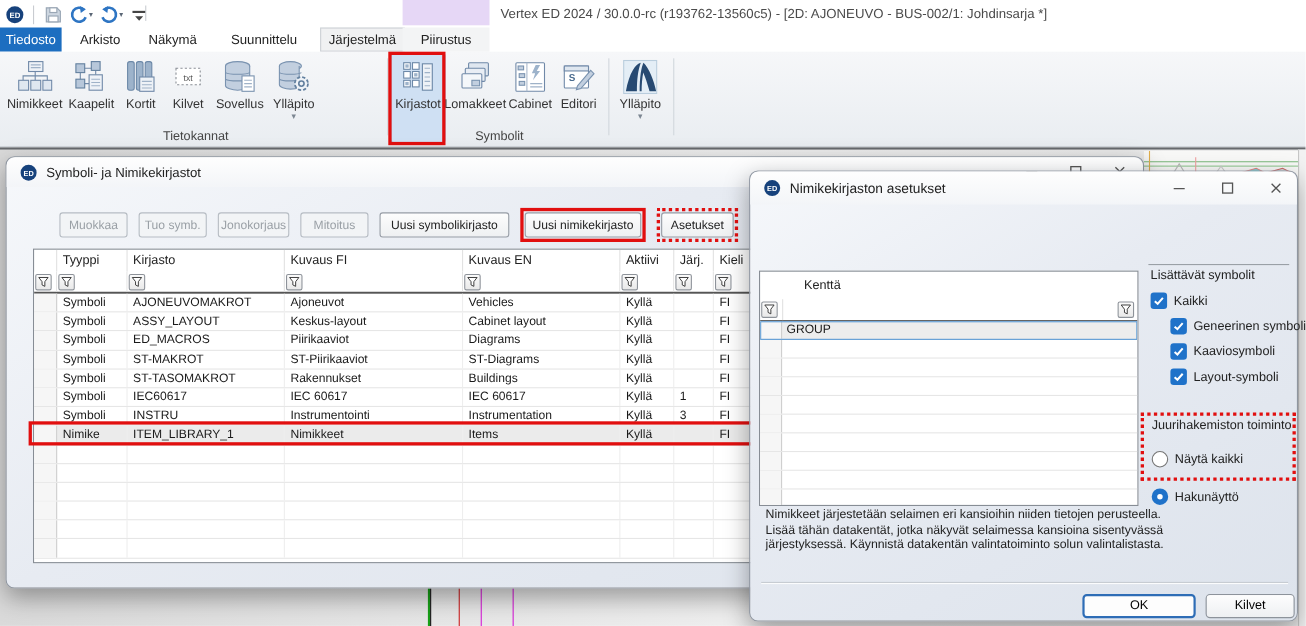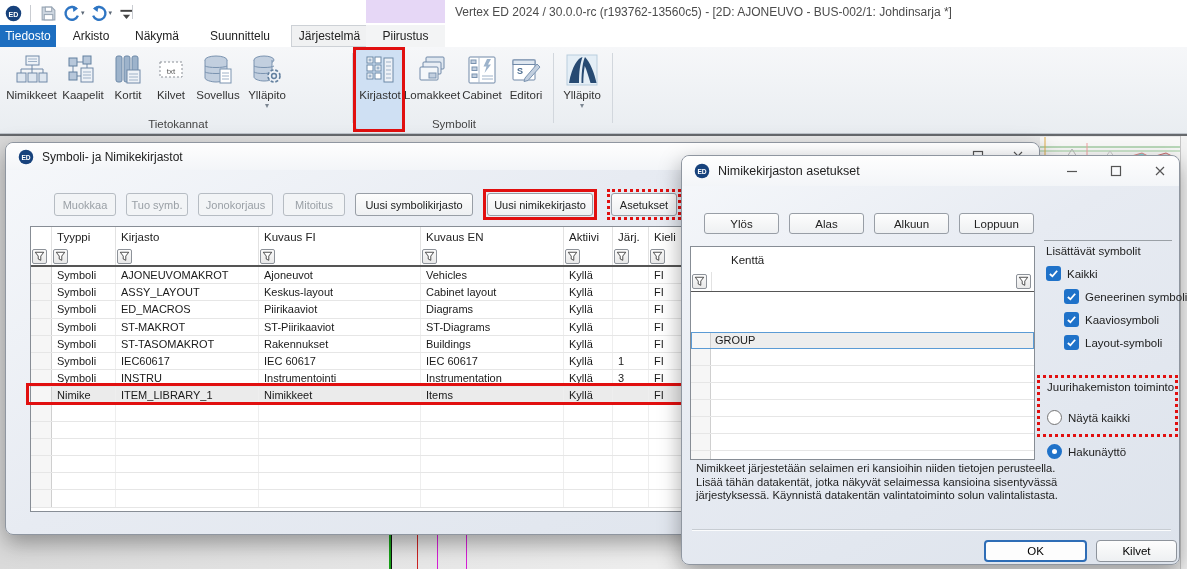--- a/index.html
+++ b/index.html
@@ -79,21 +79,21 @@
   .tbtn.disabled { color:#9aa0a6; border-color:#b6bcc3; background:#f2f4f6; }
   .ann-solid { border:3px solid #e10f0f; padding:1px; }
   .ann-dotted { border:3px dotted #e10f0f; padding:1px; }
   .fbtn { width:15px; height:15px; background:linear-gradient(#fbfbfb,#e9e9e9); border:1px solid #8d9299;
           border-radius:2px; display:flex; align-items:center; justify-content:center; flex:none; }
   .fbtn svg { width:11px; height:11px; display:block; }
 
   
   #dialog1 { left:5px; top:142px; width:1035px; height:393px; z-index:5; }
   #d1toolbar { position:absolute; left:48px; top:46px; display:flex; align-items:center; gap:10px; }
-  #d1toolbar .idx0 .tbtn{width:62px} #d1toolbar .idx1 .tbtn{width:62px} #d1toolbar .idx2 .tbtn{width:75px}
+  #d1toolbar .idx0 .tbtn{width:62px} #d1toolbar .idx1 .tbtn{width:62px} #d1toolbar .idx2 .tbtn{width:65px}
   #d1toolbar .idx3 .tbtn{width:62px} #d1toolbar .idx4 .tbtn{width:118px} #d1toolbar .idx5 .tbtn{width:106px}
   #d1toolbar .idx6 .tbtn{width:66px}
   #d1table { position:absolute; left:24px; top:83px; width:986px; height:286px; background:#fff;
              border:1px solid #878d95; overflow:hidden; }
   .t-hrow,.t-frow,.trow { display:grid; grid-template-columns:21px 64px 143px 162px 143px 49px 36px 46px 1fr; }
   .t-hrow { height:20px; font-size:11.5px; color:#222; }
   .t-hrow > div { padding:4px 0 0 5px; border-right:1px solid #e2e2e2; overflow:hidden; white-space:nowrap; }
   .t-frow { height:20px; border-bottom:2px solid #555; }
   .t-frow > div { border-right:1px solid #e2e2e2; display:flex; align-items:center; padding-left:1px; background:#fff; }
   .trow { height:17.2px; border-bottom:1px solid #e6e6e6; }
@@ -112,21 +112,21 @@
   #ftable { position:absolute; left:8px; top:90px; width:345px; height:214px; background:#fff; border:1px solid #878d95; overflow:hidden; }
   .f-hrow,.f-frow,.frow { display:grid; grid-template-columns:20px 1fr; }
   .f-hrow { height:25px; font-size:11.5px; color:#222; }
   .f-hrow .fc1 { padding:7px 0 0 20px; }
   .f-frow { height:20px; border-bottom:1px solid #555; }
   .f-frow .fc0 { display:flex; align-items:center; padding-left:1px; }
   .f-frow .fc1 { display:flex; align-items:center; justify-content:flex-end; padding-right:3px; border-left:1px solid #e2e2e2; }
   .frow { height:17px; border-bottom:1px solid #e6e6e6; }
   .frow .fc0 { background:#f6f6f6; border-right:1px solid #cfcfcf; }
   .frow .fc1 { font-size:11px; color:#1a1a1a; padding:2px 0 0 4px; white-space:nowrap; overflow:hidden; }
-  .frow.selected { background:#ededed; outline:1px solid #5b9bd5; outline-offset:-1px;margin-top:40px; }
+  .frow.selected { background:#ededed; outline:1px solid #5b9bd5; outline-offset:-1px; }
   #sym-label { position:absolute; left:364px; top:89px; font-size:11.5px; color:#222; }
   #chk-host { position:absolute; left:364px; top:106px; }
   .chk { display:flex; align-items:center; gap:6px; height:23px; }
   .chk.child { margin-left:18px; }
   .box { width:15px; height:15px; border-radius:3px; background:#1f72c9; display:flex; align-items:center; justify-content:center; flex:none; }
   .box svg { width:11px; height:11px; display:block; }
   .cklbl { font-size:11.5px; color:#222; white-space:nowrap; }
   #rootbox { position:absolute; left:355px; top:219px; width:141px; height:62px; border:3px dotted #e10f0f; padding:3px 0 0 7px; }
   #root-label { font-size:11.5px; color:#222; white-space:nowrap; }
   .rad { display:flex; align-items:center; gap:6px; height:19px; margin-top:15px; }
@@ -775,30 +775,20 @@
           <svg viewBox="0 0 12 12">
             <rect x="1.5" y="1.5" width="9" height="9" fill="none" stroke="#555" stroke-width="1.2"></rect>
           </svg>
         </span>
       <span>
           <svg viewBox="0 0 12 12">
             <path d="M2 2 L10 10 M10 2 L2 10" stroke="#555" stroke-width="1.2" fill="none"></path>
           </svg>
         </span>
     </div>
-    <div id="d2moves">
-
-        <button class="tbtn idx0">Ylös</button>
-
-        <button class="tbtn idx1">Alas</button>
-
-        <button class="tbtn idx2">Alkuun</button>
-
-        <button class="tbtn idx3">Loppuun</button>
-      </div>
     <div id="fsep"></div>
     <div id="ftable">
       <div class="f-hrow">
         <div class="fc0"></div>
         <div class="fc1">Kenttä</div>
       </div>
       <div class="f-frow">
         <div class="fc0">
             <span class="fbtn">
               <span>

